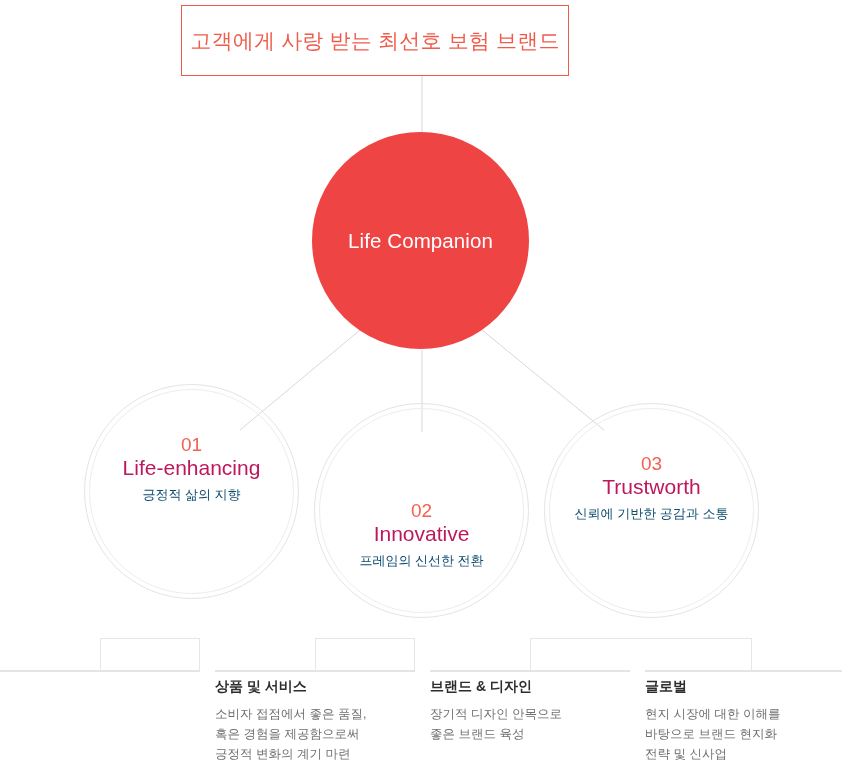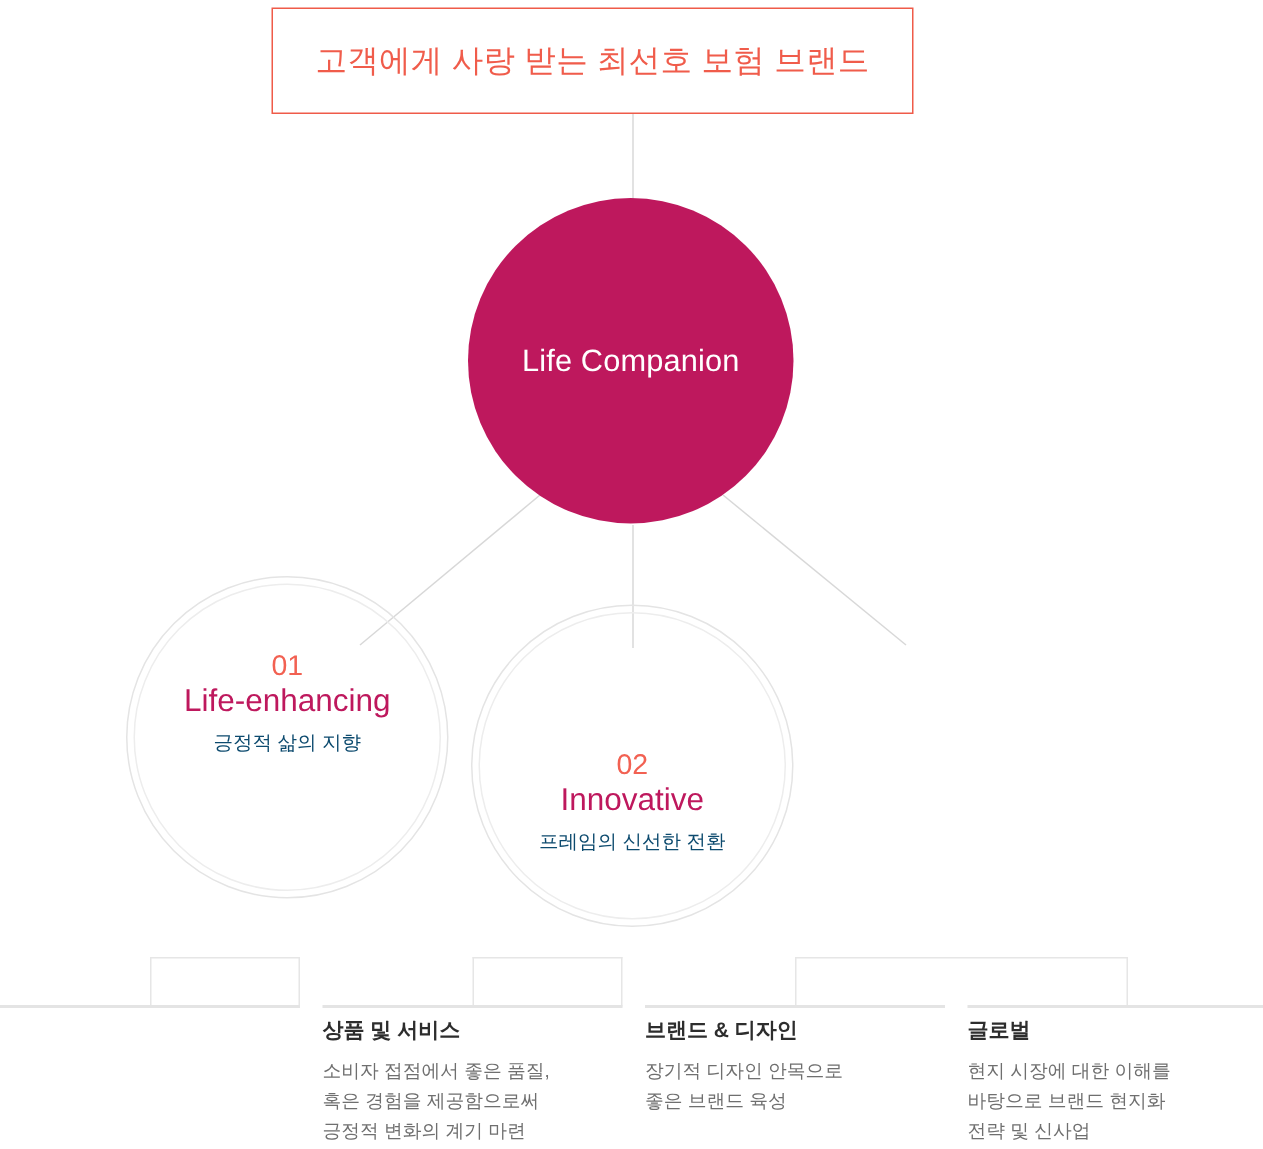--- a/index.html
+++ b/index.html
@@ -25,21 +25,21 @@
     left: 0; top: 0;
     width: 842px; height: 766px;
     pointer-events: none;
   }
 
   
   #banner {
     position: absolute;
     left: 181px;
     top: 5px;
-    width: 428px;
+    width: 388px;
     height: 71px;
     border: 1px solid #ef5b49;
     display: flex;
     align-items: center;
     justify-content: center;
     background: #ffffff;
   }
   #banner-text {
     font-size: 21px;
     color: #f05c4b;
@@ -49,21 +49,21 @@
   }
 
   
   #core-circle {
     position: absolute;
     left: 312px;
     top: 132px;
     width: 217px;
     height: 217px;
     border-radius: 50%;
-    background: #be185d;
+    background: #ef4444;
     display: flex;
     align-items: center;
     justify-content: center;
   }
   #core-label {
     color: #ffffff;
     font-size: 20.5px;
     letter-spacing: 0.1px;
     white-space: nowrap;
   }
@@ -190,20 +190,25 @@
     <span class="pillar-title">Life-enhancing</span>
     <span class="pillar-sub">긍정적 삶의 지향</span>
   </div>
 
   <div class="pillar" id="pillar-2">
     <span class="pillar-num">02</span>
     <span class="pillar-title">Innovative</span>
     <span class="pillar-sub">프레임의 신선한 전환</span>
   </div>
 
+  <div class="pillar" id="pillar-3">
+    <span class="pillar-num">03</span>
+    <span class="pillar-title">Trustworth</span>
+    <span class="pillar-sub">신뢰에 기반한 공감과 소통</span>
+  </div>
 
   <div class="bracket-box" id="bracket-a"></div>
   <div class="bracket-box" id="bracket-b"></div>
   <div class="bracket-box" id="bracket-c"></div>
 
   <div class="col-rule" id="rule-0"></div>
   <div class="col-rule" id="rule-1"></div>
   <div class="col-rule" id="rule-2"></div>
   <div class="col-rule" id="rule-3"></div>
 

